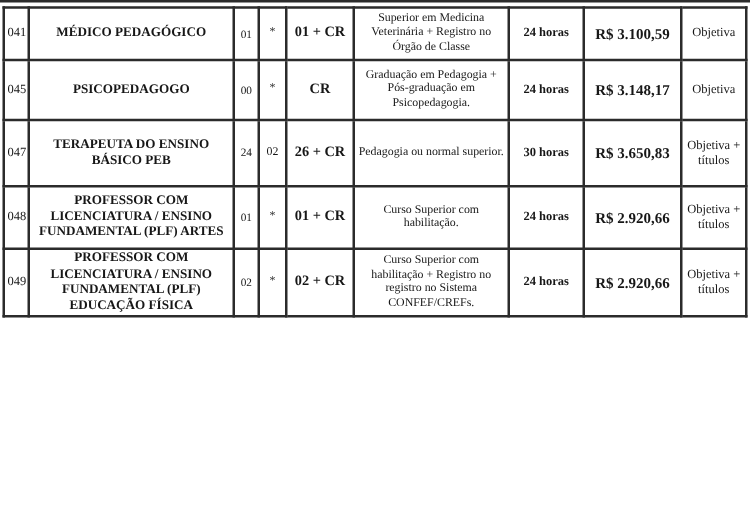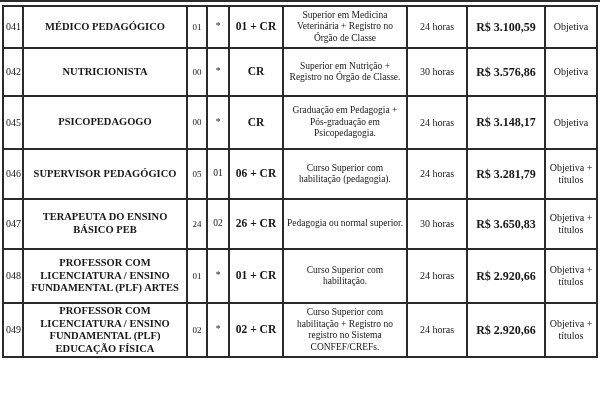--- a/index.html
+++ b/index.html
@@ -50,21 +50,21 @@
   tr:nth-child(7) td { height: 43px; }
   tr:nth-child(8) td { height: 44px; }
   tr:nth-child(9) td { height: 43px; }
   
   .col-code        { font-size: 10px; margin-left: 47px; }
   .col-position    { font-weight: bold; font-size: 10.5px; line-height: 1.2; padding: 1px 3px; }
   .col-vacancies   { font-size: 9px; }
   .col-pcd         { font-size: 9.5px; }
   .col-total       { font-weight: bold; font-size: 11.5px; margin-left: 41px; }
   .col-requirements{ font-size: 9.5px; line-height: 1.25; }
-  .col-hours       { font-size: 10px; }
+  .col-hours       { font-size: 10px; font-weight: bold; }
   .col-salary      { font-weight: bold; font-size: 12px; }
   .col-exam        { font-size: 10px; line-height: 1.25; }
 </style>
 </head>
 <body>
 
 <div class="page">
   <div class="top-rule"></div>
   <table class="jobs">
     <colgroup>
@@ -84,51 +84,29 @@
           <td class="col-position">MÉDICO PEDAGÓGICO</td>
           <td class="col-vacancies">01</td>
           <td class="col-pcd">*</td>
           <td class="col-total">01 + CR</td>
           <td class="col-requirements">Superior em Medicina Veterinária + Registro no Órgão de Classe</td>
           <td class="col-hours">24 horas</td>
           <td class="col-salary">R$ 3.100,59</td>
           <td class="col-exam">Objetiva</td>
         </tr>
         <tr>
-          <td class="col-code">042</td>
-          <td class="col-position">NUTRICIONISTA</td>
-          <td class="col-vacancies">00</td>
-          <td class="col-pcd">*</td>
-          <td class="col-total">CR</td>
-          <td class="col-requirements">Superior em Nutrição + Registro no Órgão de Classe.</td>
-          <td class="col-hours">30 horas</td>
-          <td class="col-salary">R$ 3.576,86</td>
-          <td class="col-exam">Objetiva</td>
-        </tr>
-        <tr>
           <td class="col-code">045</td>
           <td class="col-position">PSICOPEDAGOGO</td>
           <td class="col-vacancies">00</td>
           <td class="col-pcd">*</td>
           <td class="col-total">CR</td>
           <td class="col-requirements">Graduação em Pedagogia + Pós-graduação em Psicopedagogia.</td>
           <td class="col-hours">24 horas</td>
           <td class="col-salary">R$ 3.148,17</td>
           <td class="col-exam">Objetiva</td>
-        </tr>
-        <tr>
-          <td class="col-code">046</td>
-          <td class="col-position">SUPERVISOR PEDAGÓGICO</td>
-          <td class="col-vacancies">05</td>
-          <td class="col-pcd">01</td>
-          <td class="col-total">06 + CR</td>
-          <td class="col-requirements">Curso Superior com habilitação (pedagogia).</td>
-          <td class="col-hours">24 horas</td>
-          <td class="col-salary">R$ 3.281,79</td>
-          <td class="col-exam">Objetiva + títulos</td>
         </tr>
         <tr>
           <td class="col-code">047</td>
           <td class="col-position">TERAPEUTA DO ENSINO BÁSICO PEB</td>
           <td class="col-vacancies">24</td>
           <td class="col-pcd">02</td>
           <td class="col-total">26 + CR</td>
           <td class="col-requirements">Pedagogia ou normal superior.</td>
           <td class="col-hours">30 horas</td>
           <td class="col-salary">R$ 3.650,83</td>

